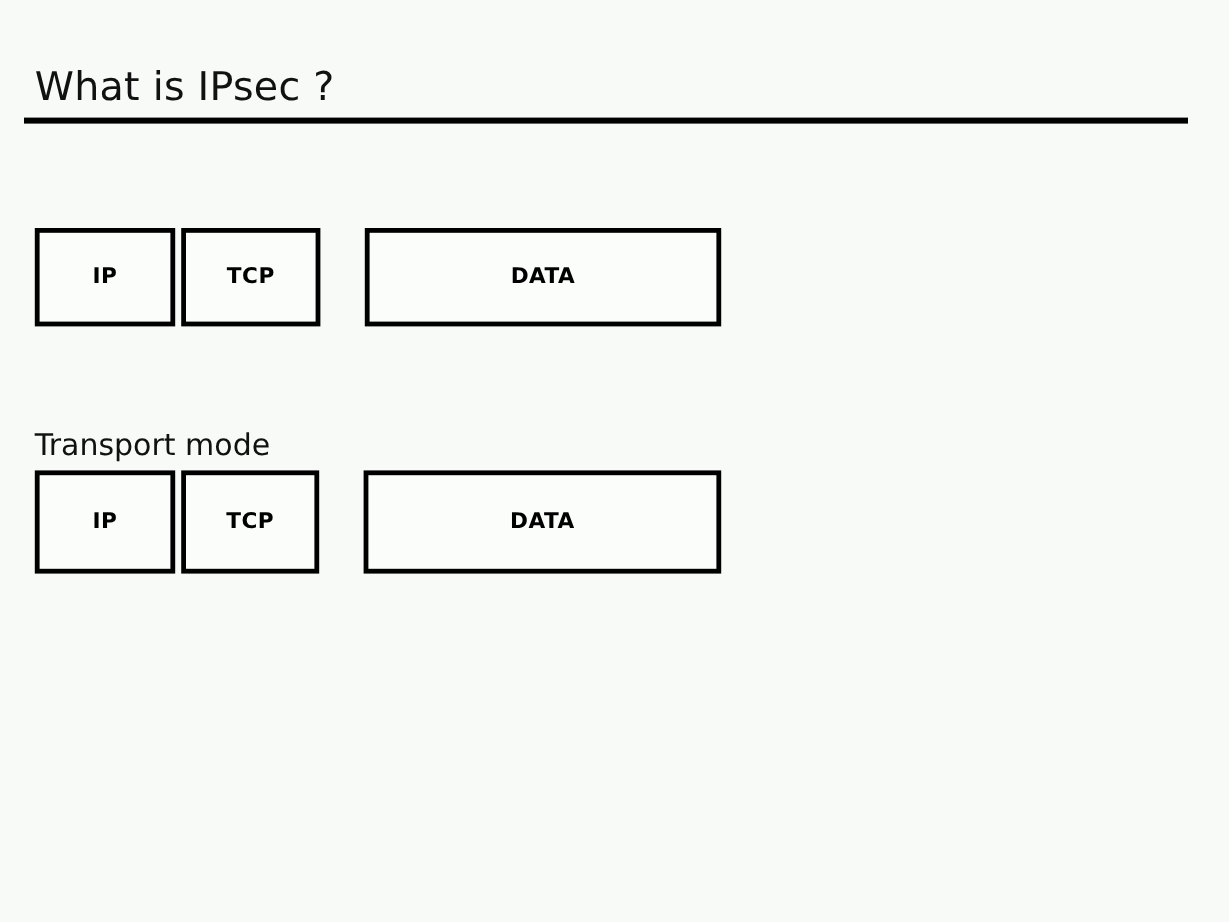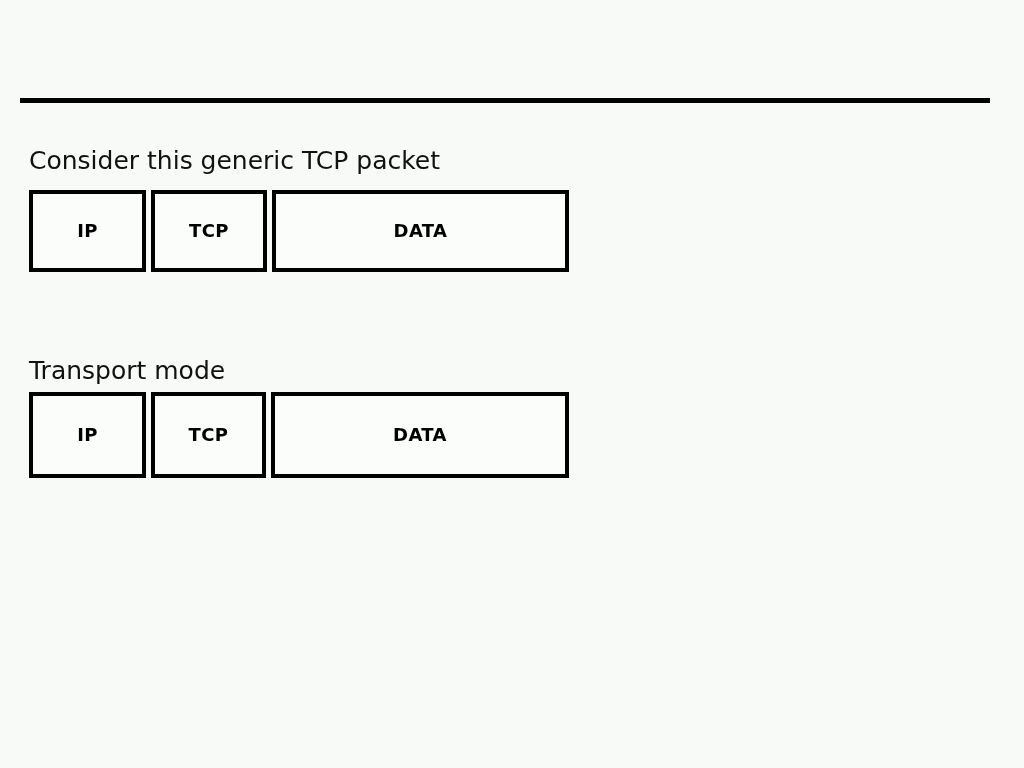--- a/index.html
+++ b/index.html
@@ -79,40 +79,41 @@
     box-sizing: border-box;
     border: 4px solid #000000;
     background: #fbfdfb;
     margin-right: 5px;
     display: flex;
     align-items: center;
     justify-content: center;
   }
   .packet-field:last-child {
     margin-right: 0;
+    margin-left: 32px;
   }
 
   .packet-label {
     font-size: 18px;
     font-weight: 700;
     letter-spacing: 0.4px;
     line-height: 20px;
     color: #000000;
     white-space: nowrap;
   }
 </style>
 </head>
 <body>
 
 <div class="slide">
 
+  <div class="slide-title">What is IPsec ?</div>
 
   <div class="title-rule"></div>
 
-  <div class="caption caption-consider">Consider this generic TCP packet</div>
 
   <div class="packet-row packet-row-generic">
 
     <div class="packet-field" style="width:117px">
       <span class="packet-label">IP</span>
     </div>
 
     <div class="packet-field" style="width:116px">
       <span class="packet-label">TCP</span>
     </div>

